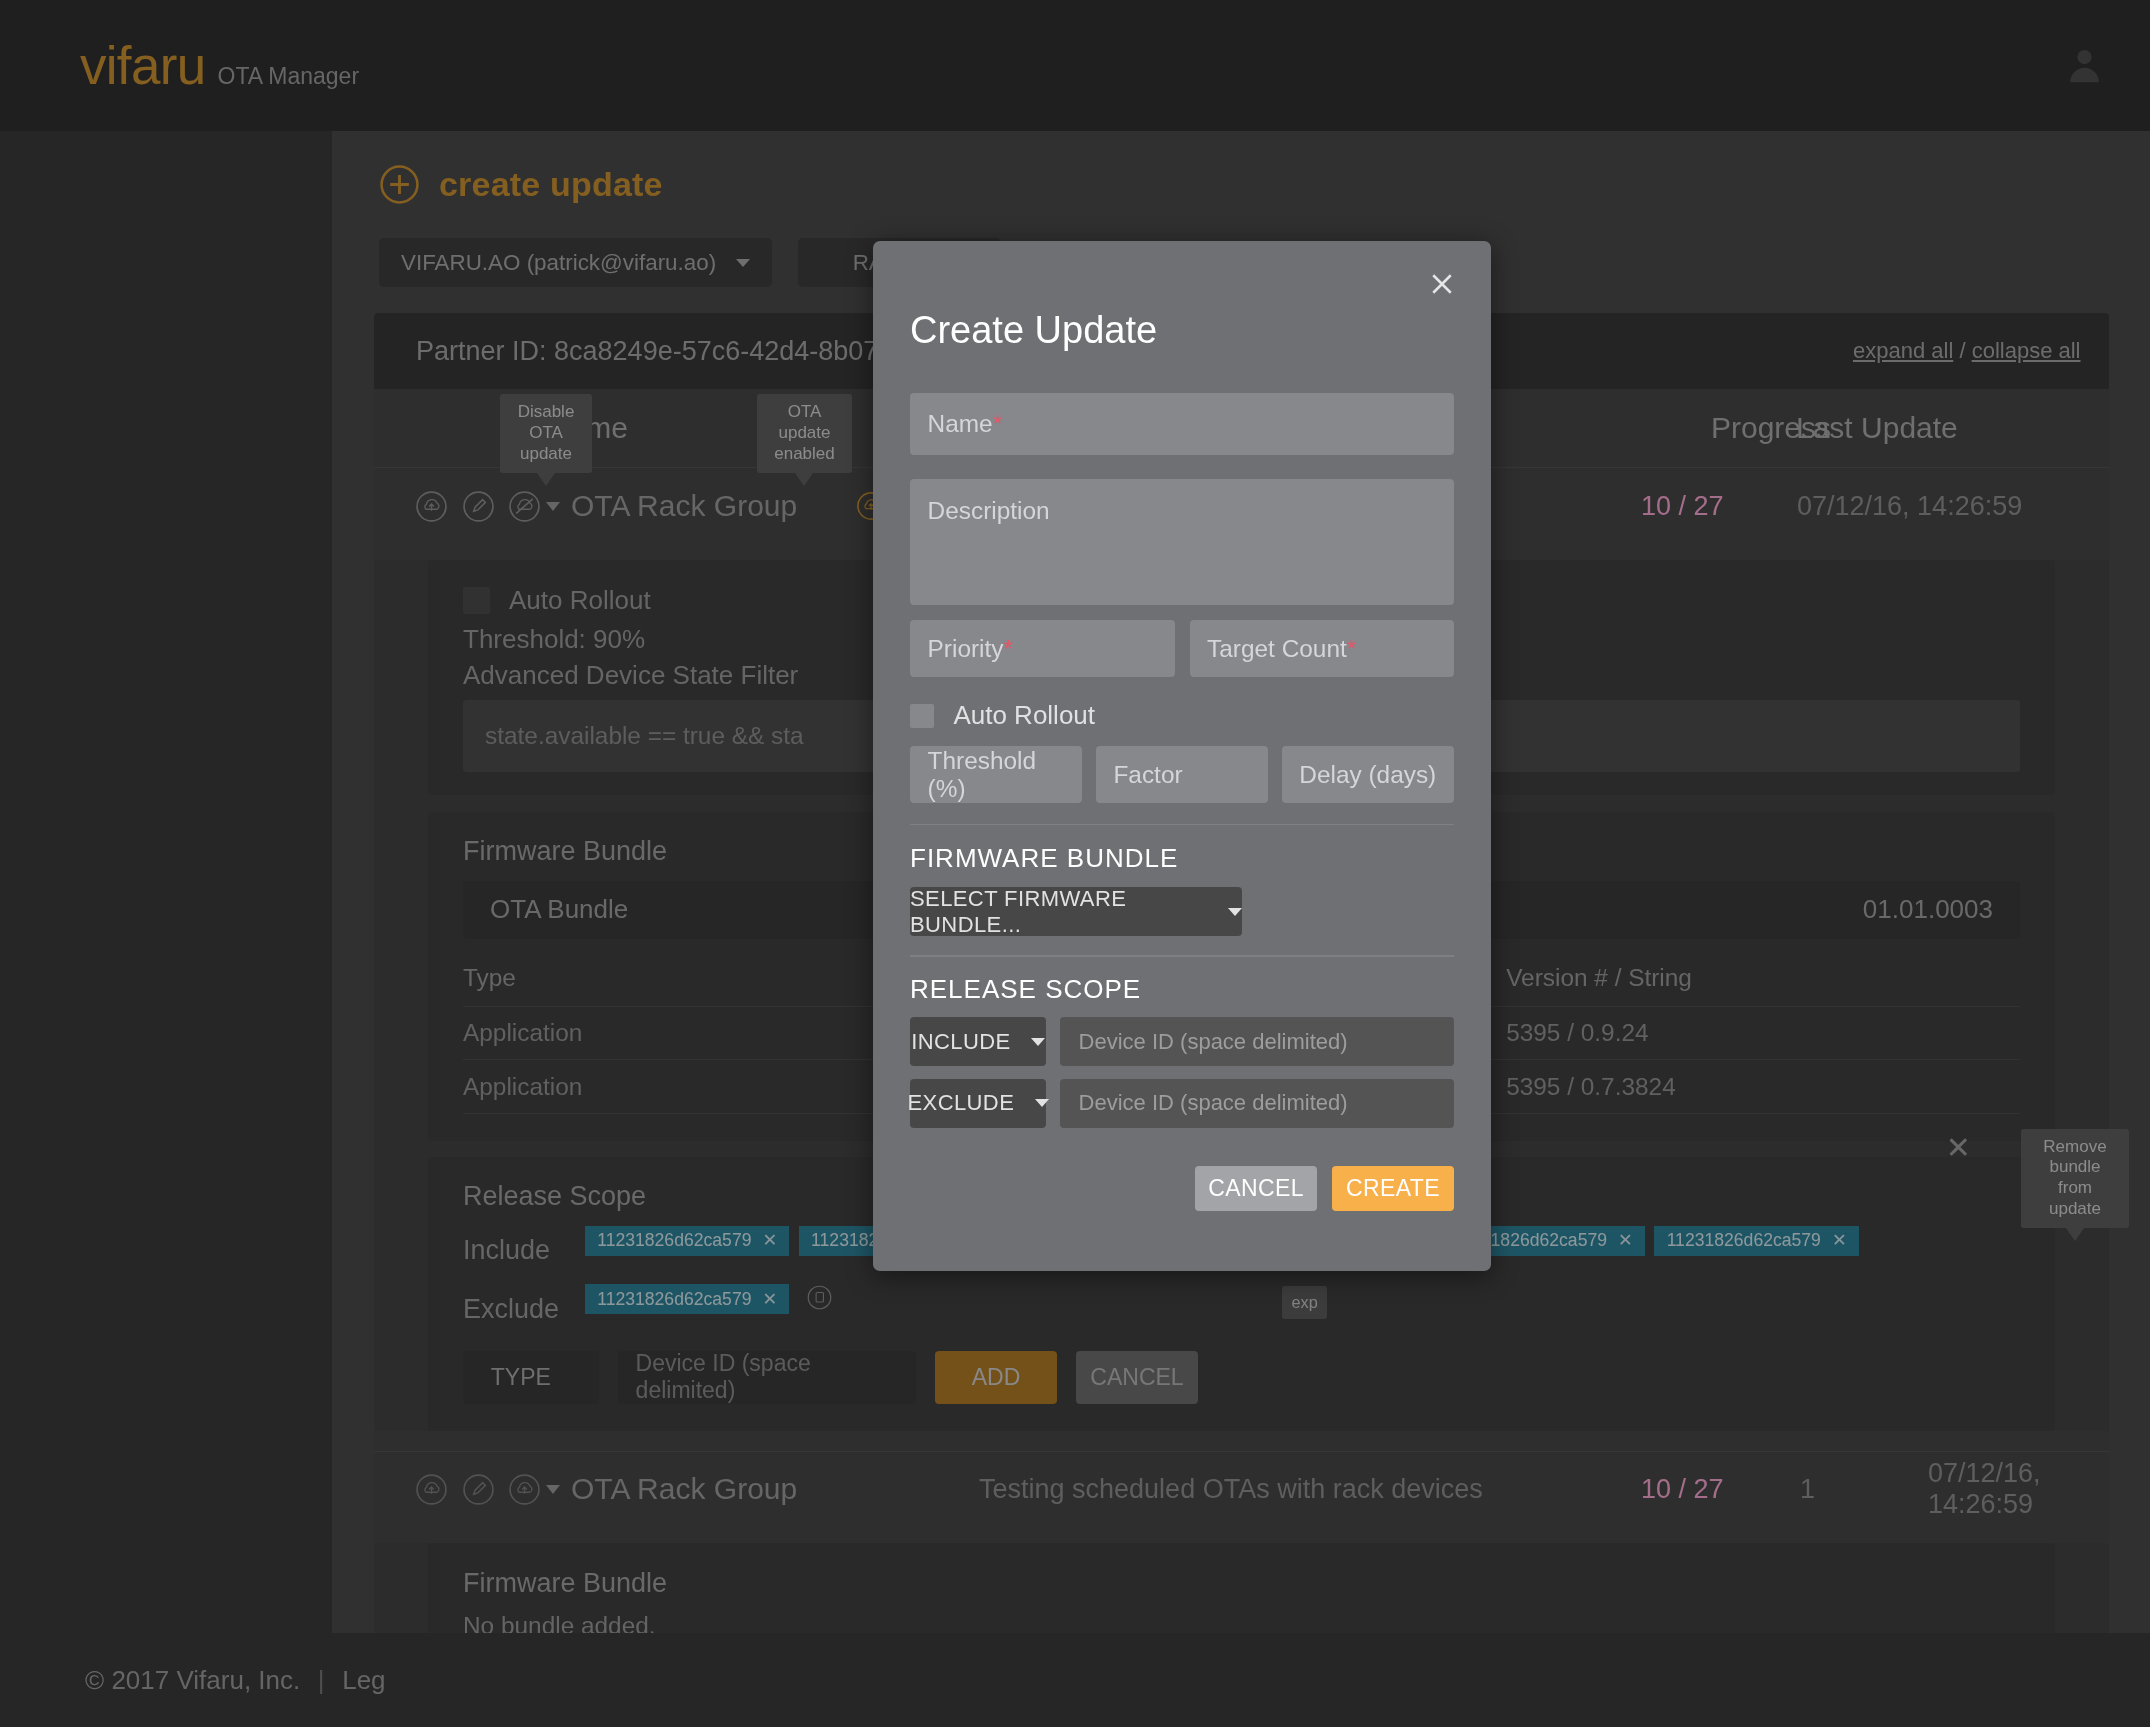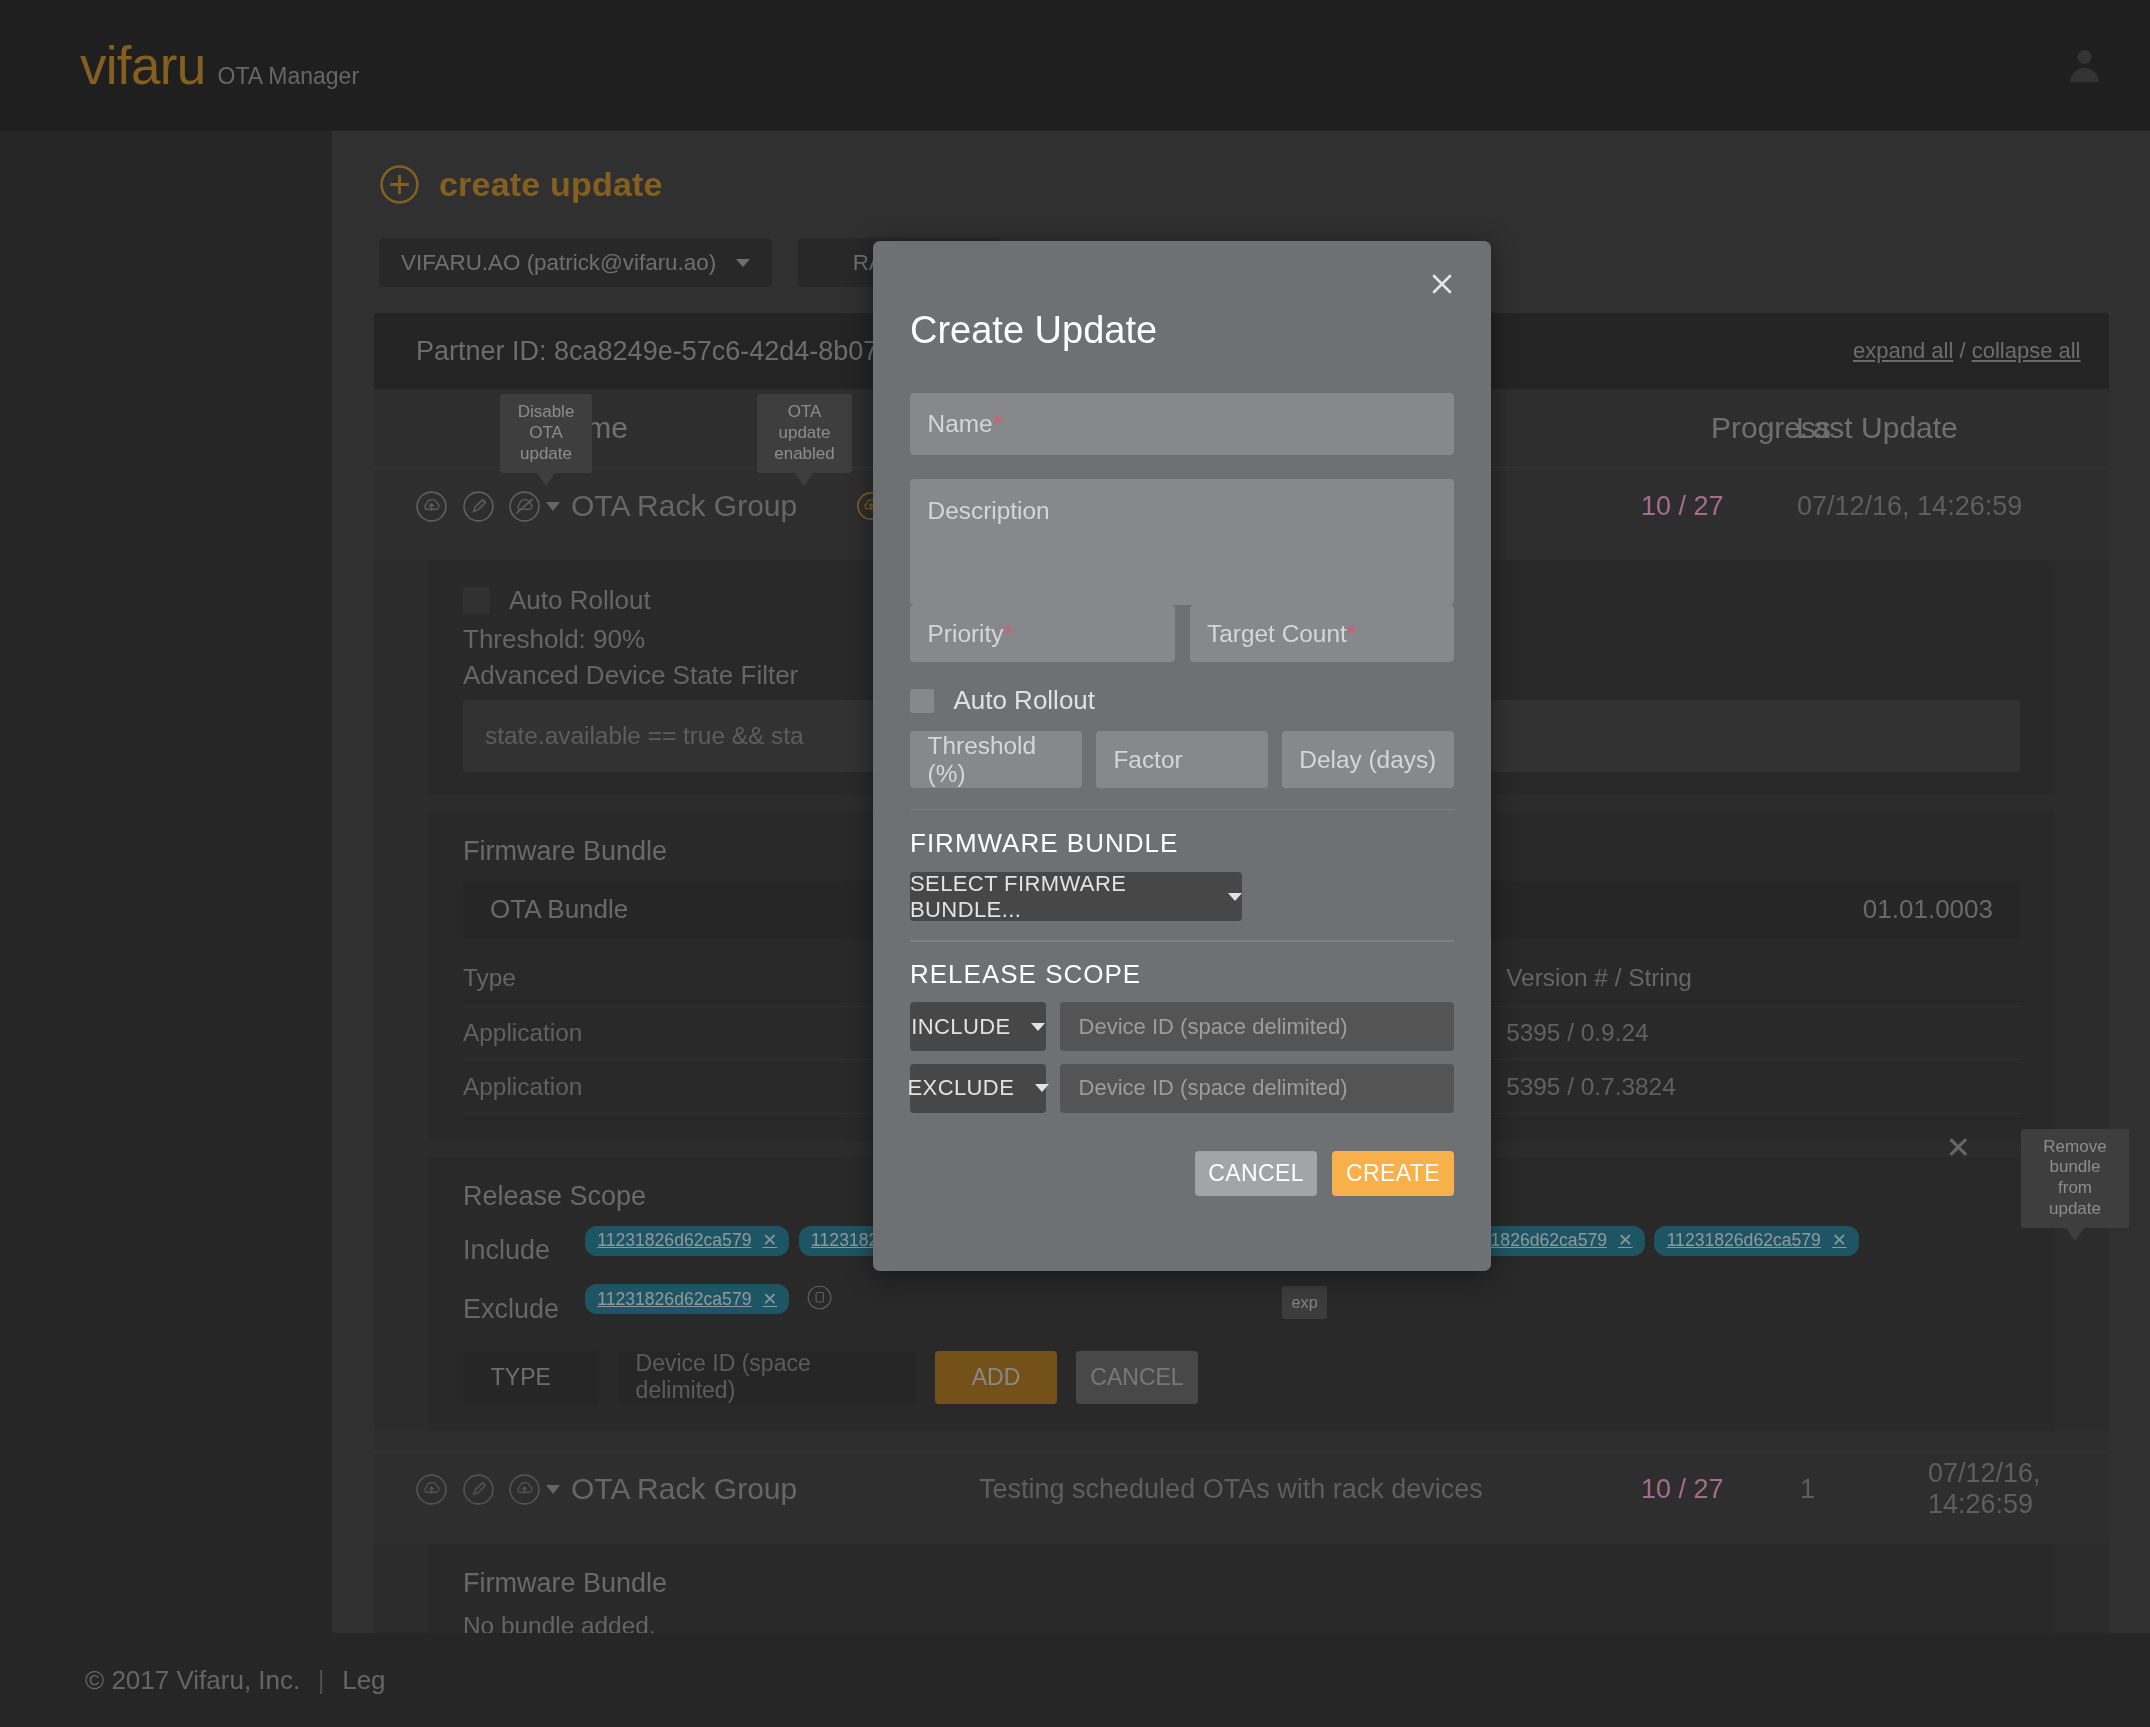--- a/index.html
+++ b/index.html
@@ -154,22 +154,22 @@
   .bundle-pill {
     background:#3a3a3a; border-radius:4.1px; height:58px;
     display:flex; align-items:center; justify-content:space-between;
     padding:0 27px; color:#a0a0a0; font-size:26px;
   }
 
   .scope-row { display:flex; align-items:flex-start; margin-top:9.5px; }
   .scope-label { width:122px; font-size:27px; color:#9b9b9b; padding-top:9.5px; }
   .chips { display:flex; flex-wrap:wrap; gap:9.5px; flex:1; }
   .chip {
-    background:#2e8299; color:#d8e7ec; font-size:17.6px; border-radius:12px;
-    height:30px; display:flex; align-items:center; gap:11px; padding:0 12.2px;text-decoration:underline;
+    background:#2e8299; color:#d8e7ec; font-size:17.6px; border-radius:0;
+    height:30px; display:flex; align-items:center; gap:11px; padding:0 12.2px;
   }
   .chip .x { font-size:17.6px; color:#cfe2e8; }
 
   .addbar { display:flex; gap:19px; align-items:center; margin-top:26px; }
   .type-dd {
     background:#3a3a3a; border-radius:4.1px; height:53px; min-width:136px;
     display:flex; align-items:center; justify-content:center; gap:20.3px;
     color:#a8a8a8; font-size:23px;
   }
   .devid-input {
@@ -220,21 +220,21 @@
     font-size:38px; color:#ffffff; padding-top:68px; font-weight:400;
   }
   .m-field {
     background:#86888c; border-radius:4.1px; margin-top:24.4px;
     display:flex; align-items:center; padding:0 17.6px;
     font-size:24.4px; color:#d5d6d8;
   }
   .m-name { height:62px; margin-top:41px; }
   .m-desc { height:126px; align-items:flex-start; padding-top:17.6px; }
   .req { color:#e4566a; }
-  .m-two { display:flex; gap:15px; }
+  .m-two { display:flex; gap:15px; margin-top:15px; }
   .m-two .m-field { flex:1; height:57px; margin-top:0; }
   .m-rollout { display:flex; align-items:center; gap:19px; margin-top:23px; }
   .m-chk { width:24.4px; height:24.4px; background:#86888c; border-radius:2px; }
   .m-rollout-label { font-size:26px; color:#e0e1e3; }
   .m-three { display:flex; gap:13.6px; margin-top:15px; }
   .m-three .m-field { flex:1; height:57px; margin-top:0; justify-content:flex-start; }
   .m-divider { height:1.4px; background:#7e8084; margin:20.3px 0 0 0; }
   .m-section-title {
     font-size:26px; color:#ffffff; letter-spacing:1px; margin-top:17.6px;
   }

